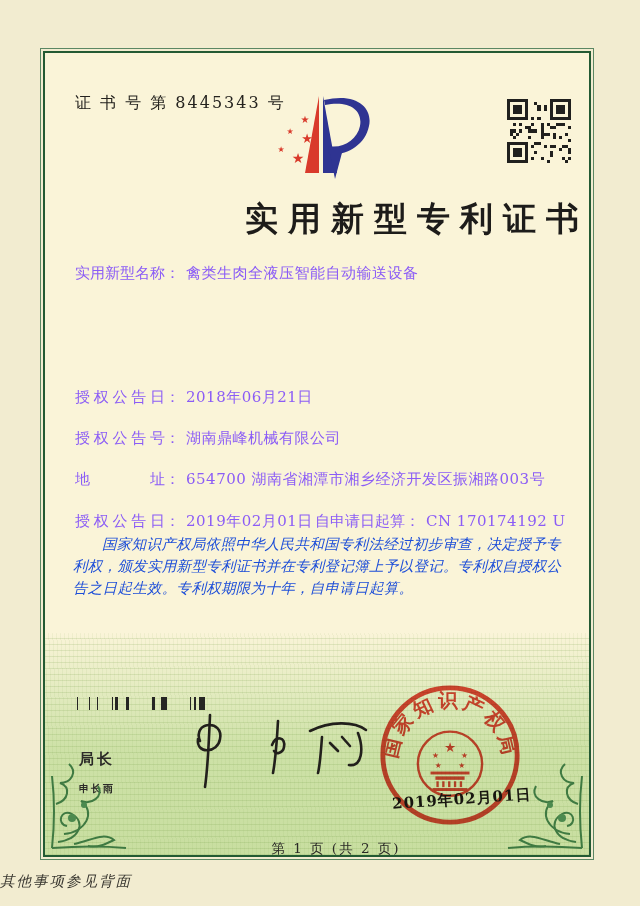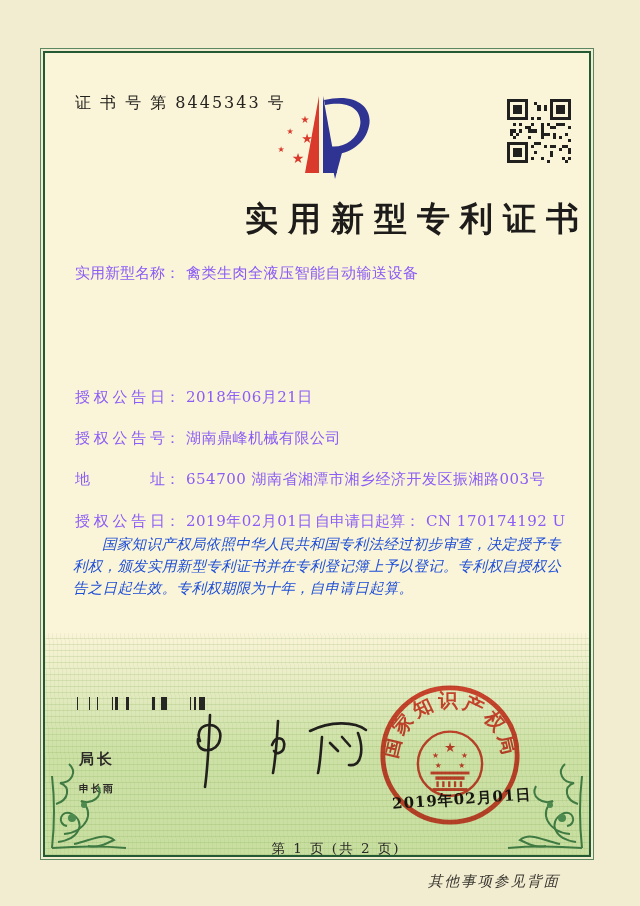--- a/index.html
+++ b/index.html
@@ -38,21 +38,21 @@
     font-size:10px;font-weight:600;letter-spacing:2px;color:#2c2b28}
   .signature{position:absolute;left:112px;top:656px}
   .seal{position:absolute;left:332px;top:629px;mix-blend-mode:multiply;opacity:.93}
   .seal-date{position:absolute;left:347px;top:737px;font-size:15px;color:#17150f;letter-spacing:1px;
     transform:rotate(-4deg);font-weight:600}
   .pagination{position:absolute;left:0;right:0;top:787px;text-align:center;padding-left:38px;
     font-size:13.5px;letter-spacing:2px;color:#2a2a26}
   .corner{position:absolute;bottom:3px}
   .corner.left{left:3px}
   .corner.right{right:3px;transform:scaleX(-1)}
-  .back-note{position:absolute;left:0;top:872px;width:560px;text-align:right;font-size:14.5px;
+  .back-note{position:absolute;left:0;top:872px;width:560px;text-align:left;font-size:14.5px;
     font-style:italic;color:#3a3831;letter-spacing:2px}
 </style>
 </head>
 <body>
 
 <div class="page">
   <div class="frame">
     <div class="frame-inner">
 
       <div class="band"></div>

